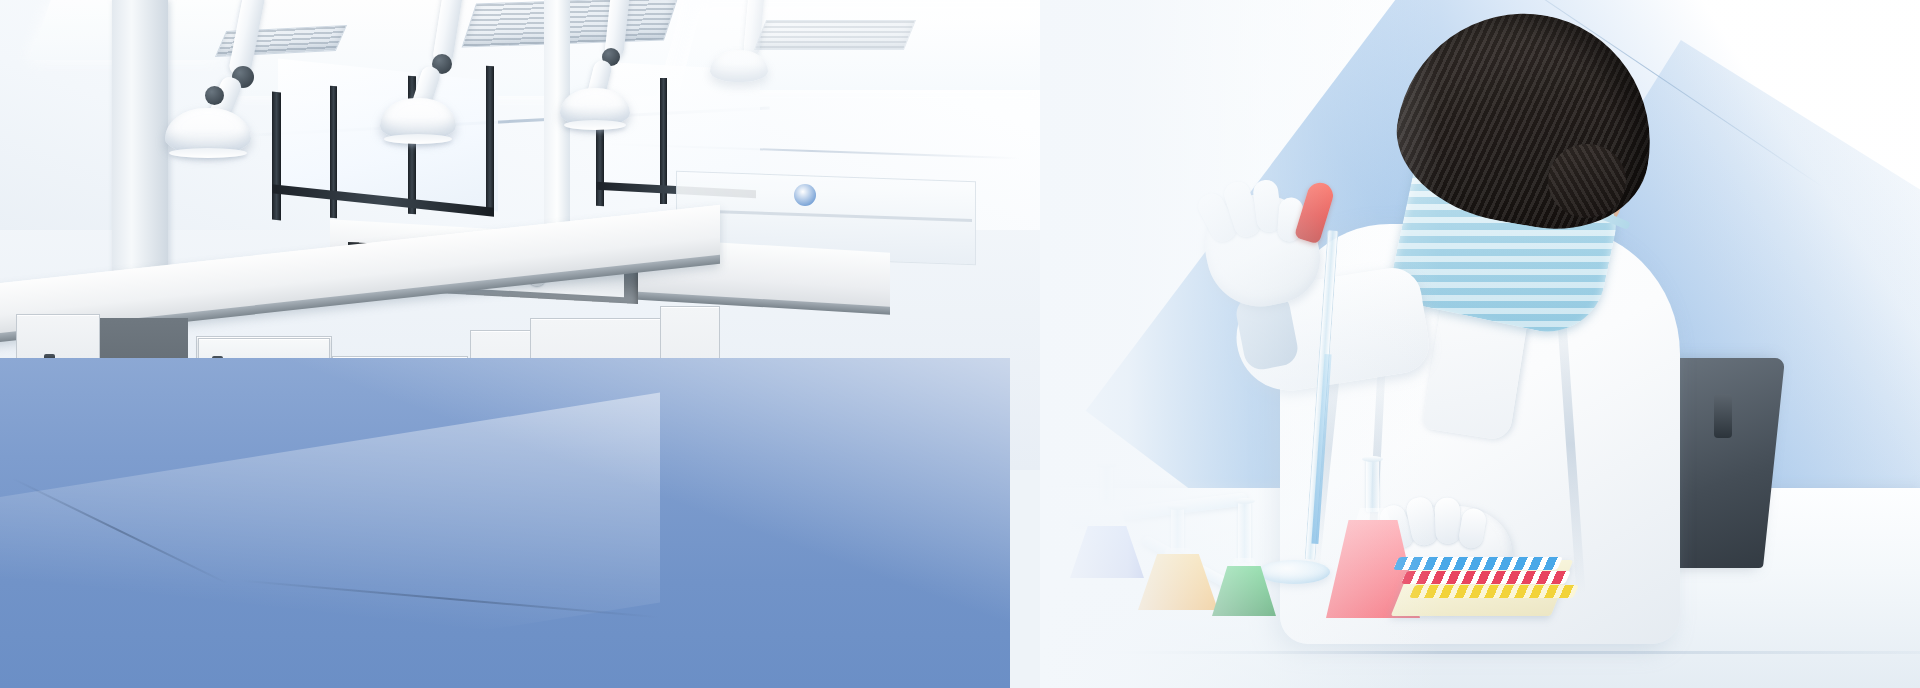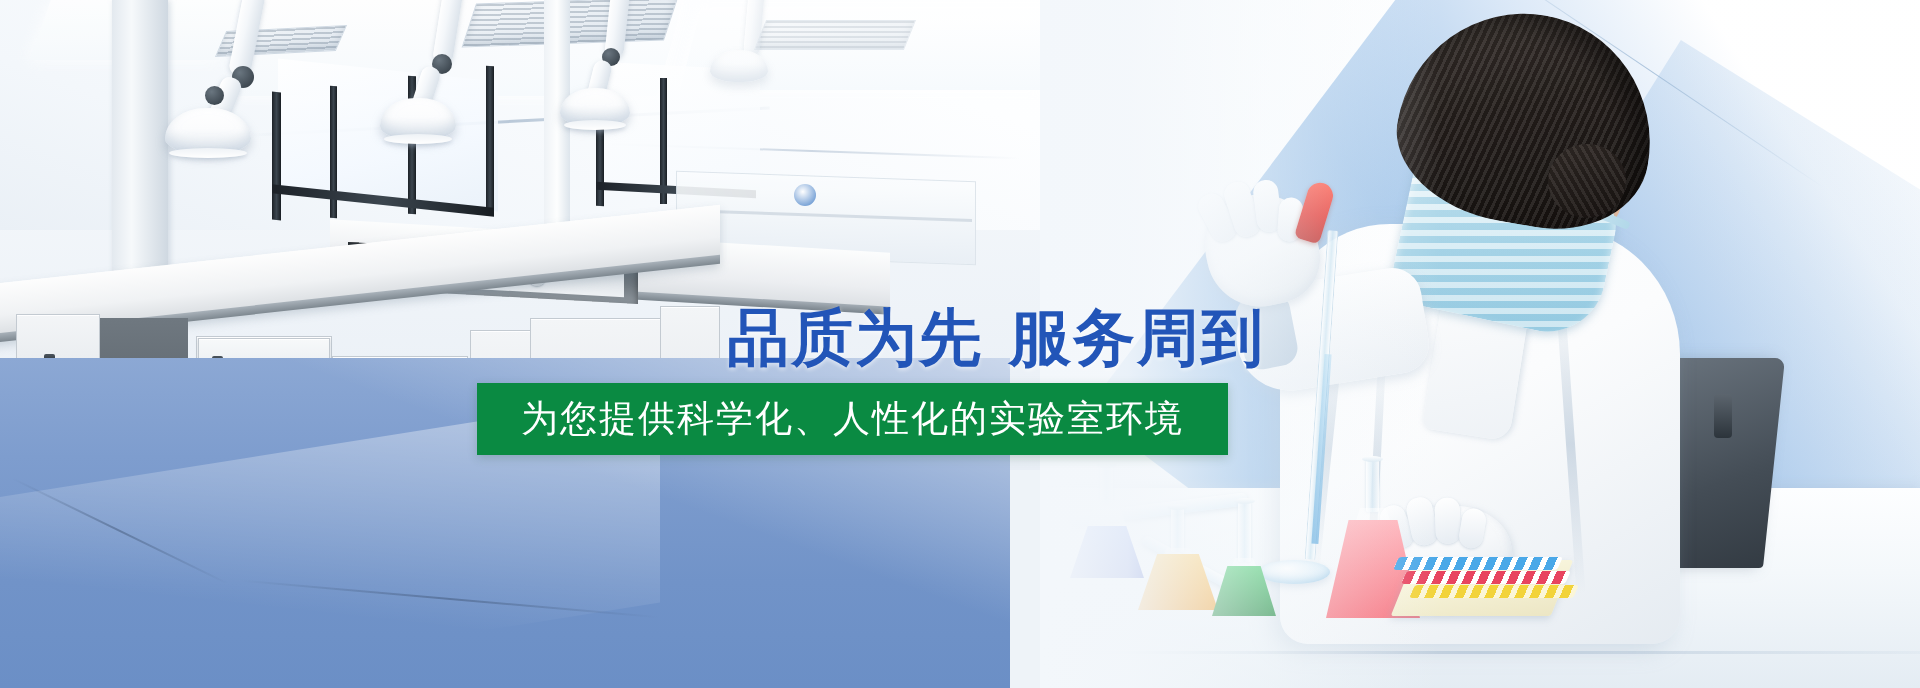--- a/index.html
+++ b/index.html
@@ -704,22 +704,16 @@
     <div class="tiprow" style="left:356px; bottom:118px; width:164px; background:repeating-linear-gradient(90deg,#4aa8e8 0 9px,#ffffff 9px 15px); transform:skewX(-24deg);"></div>
     <div class="tiprow" style="left:364px; bottom:104px; width:164px; background:repeating-linear-gradient(90deg,#e8445f 0 9px,#ffffff 9px 15px); transform:skewX(-24deg);"></div>
     <div class="tiprow" style="left:372px; bottom:90px;  width:164px; background:repeating-linear-gradient(90deg,#f2d33a 0 9px,#fbf6d8 9px 15px); transform:skewX(-24deg);"></div>
 
     <div class="pr-feather"></div>
   </div>
 
   <div class="copy">
 
 
-    <div class="headline">
-      <span>品质为先</span><span class="gap"></span><span>服务周到</span>
-    </div>
-
-    <div class="subbar">
-      <span class="subbar-text">为您提供科学化、人性化的实验室环境</span>
-    </div>
+
 
   </div>
 </div>
 
 </body></html>

